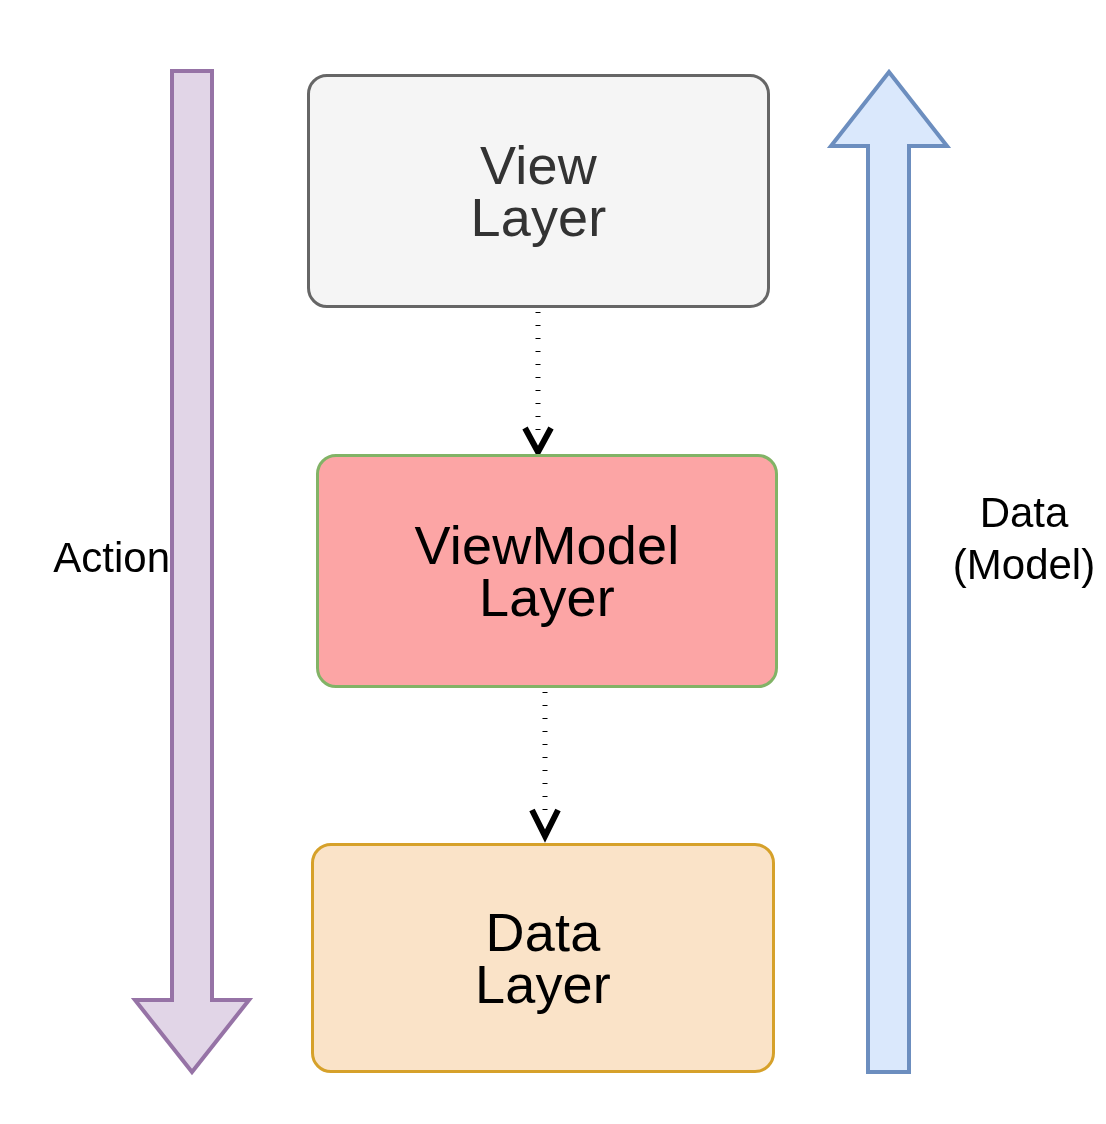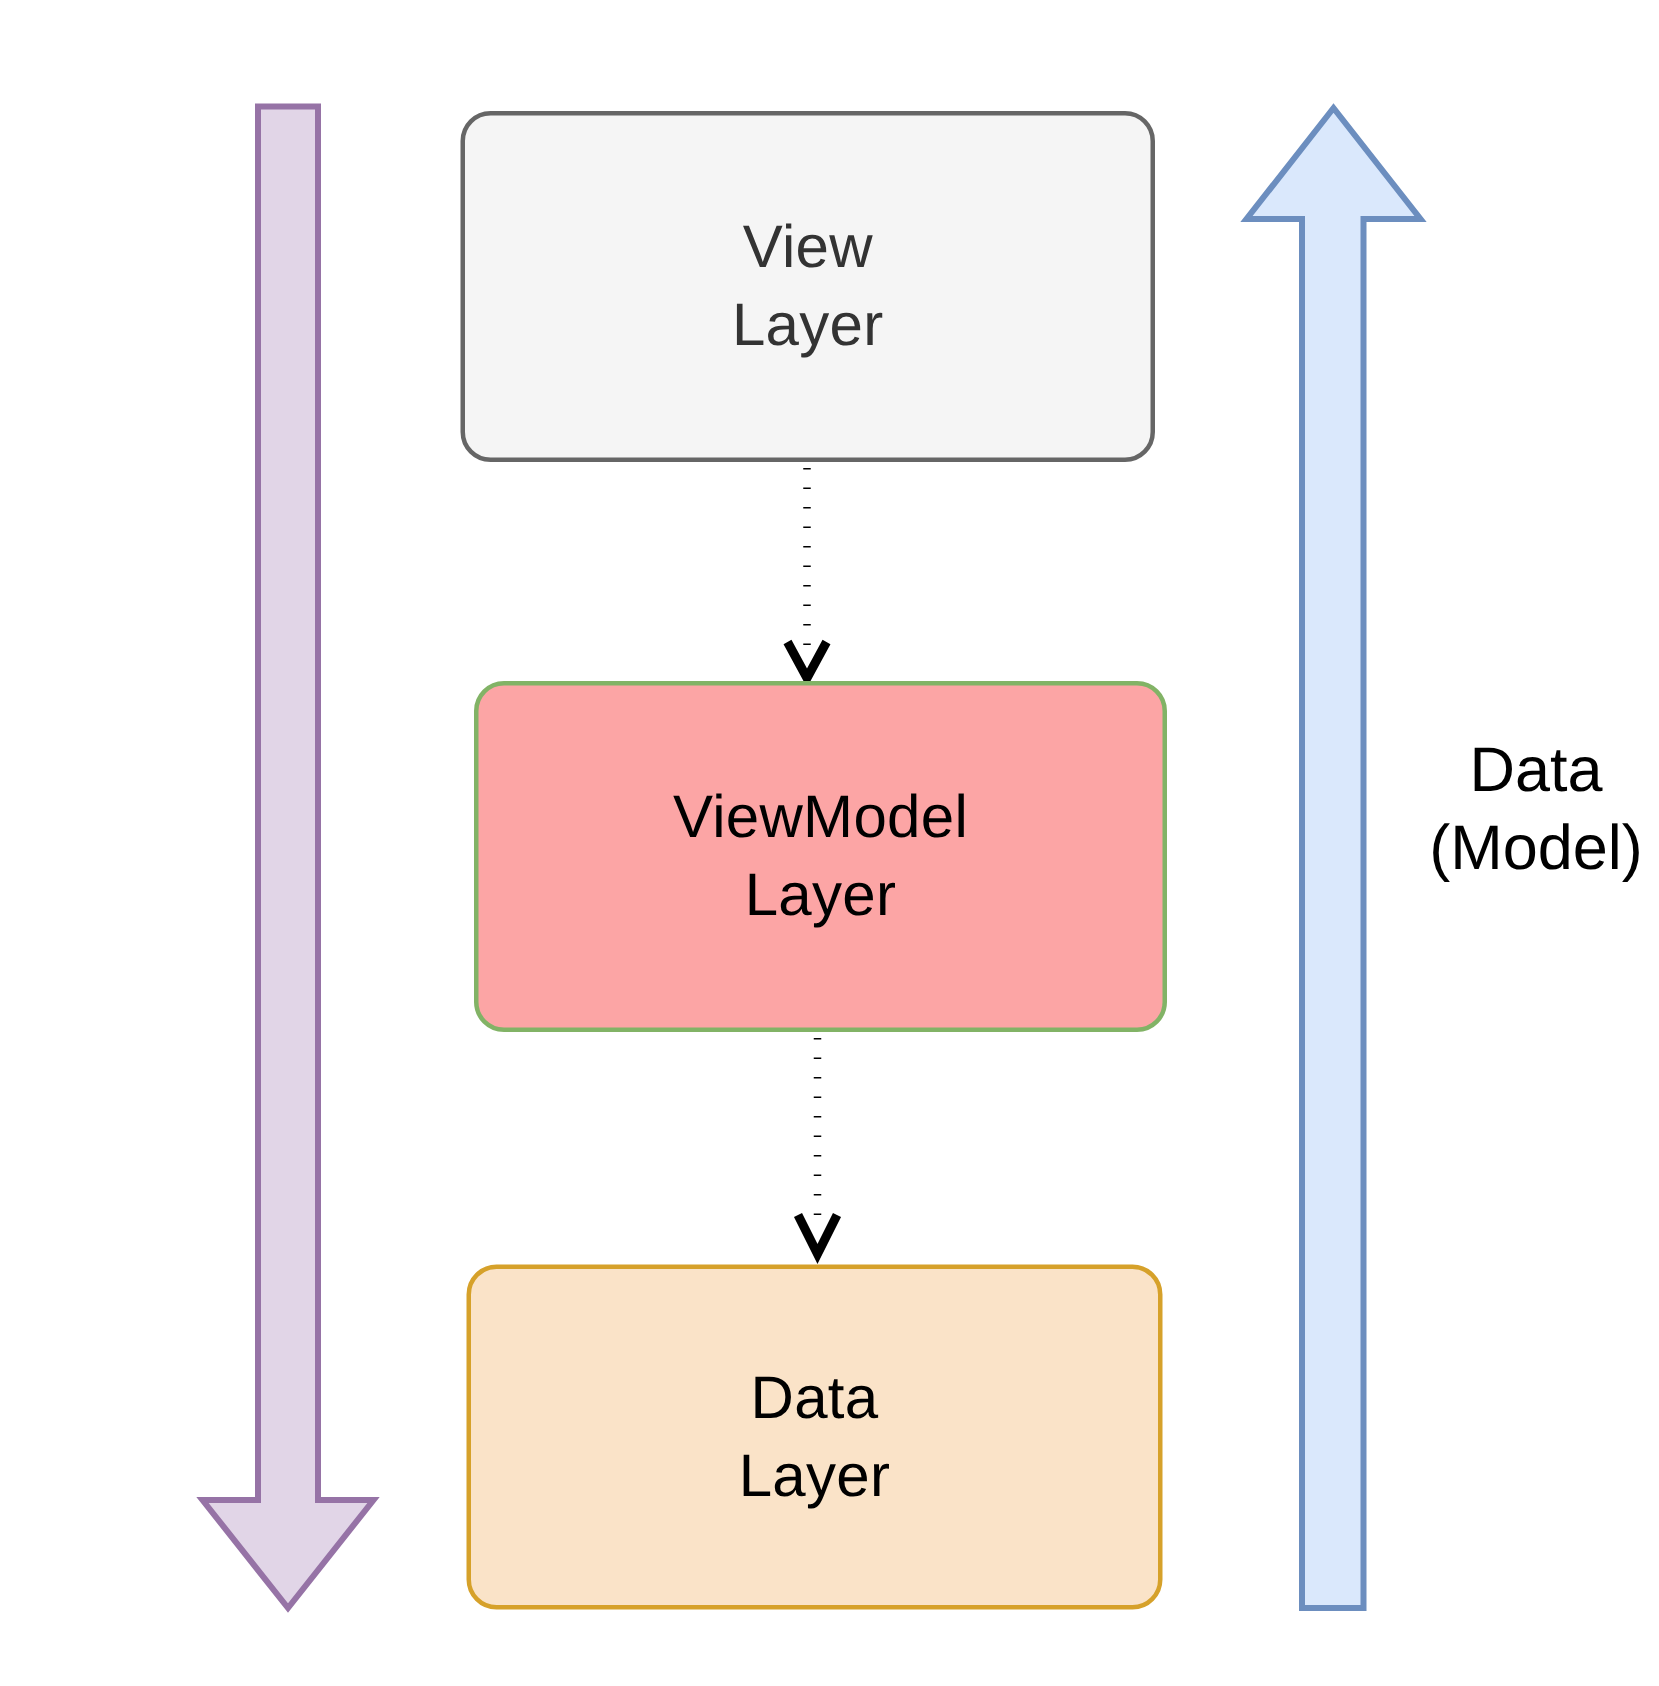--- a/index.html
+++ b/index.html
@@ -22,21 +22,21 @@
   .node {
     position: absolute;
     box-sizing: border-box;
     display: flex;
     align-items: center;
     justify-content: center;
     text-align: center;
     border-radius: 20px;
     border-style: solid;
     border-width: 3px;
-    font-size: 40px;
+    font-size: 54px;
     line-height: 52px;
     letter-spacing: 0.2px;
     white-space: pre-line;
   }
   #node-view {
     left: 307px;
     top: 74px;
     width: 463px;
     height: 234px;
     background: #f5f5f5;
@@ -113,17 +113,18 @@
 
   <div class="node" id="node-view">View
 Layer</div>
 
   <div class="node" id="node-viewmodel">ViewModel
 Layer</div>
 
   <div class="node" id="node-data">Data
 Layer</div>
 
+  <div class="side-label" id="label-action">Action</div>
 
   <div class="side-label" id="label-data-model">Data
 (Model)</div>
 
 </div>
 
 </body></html>

